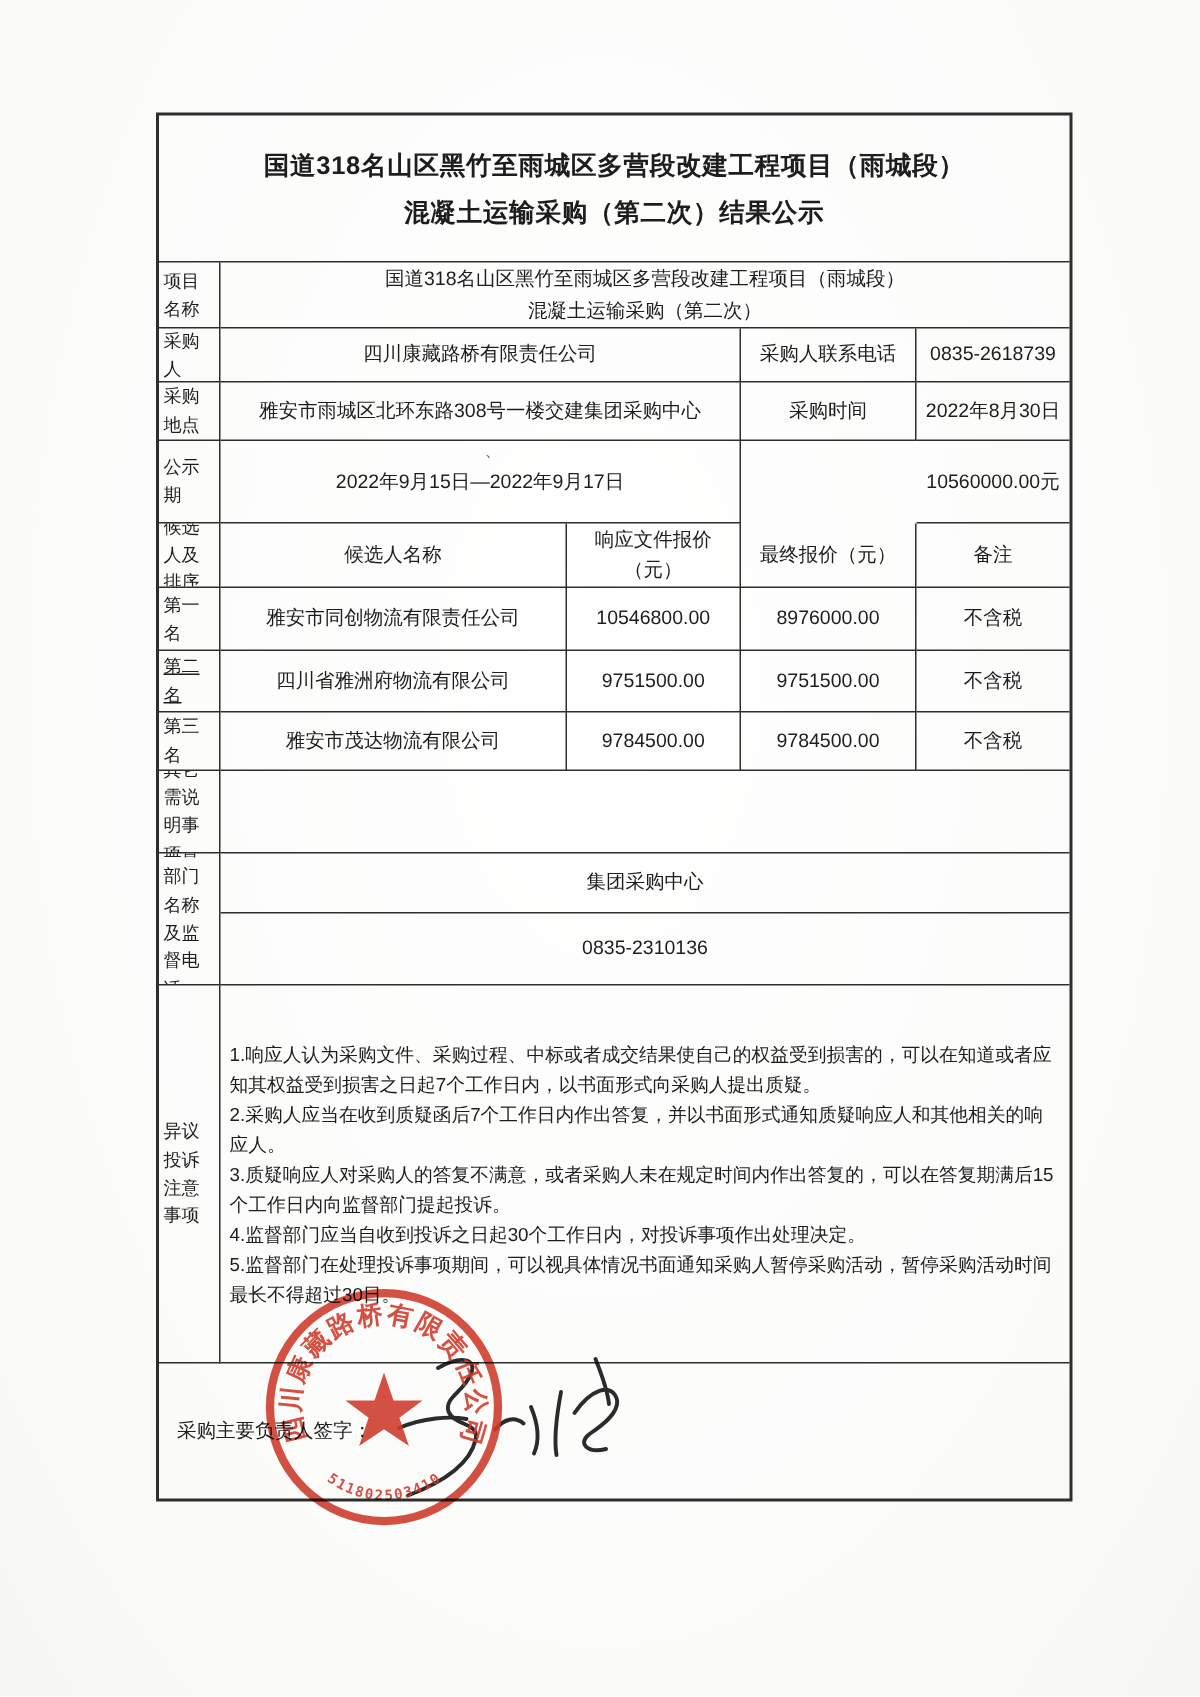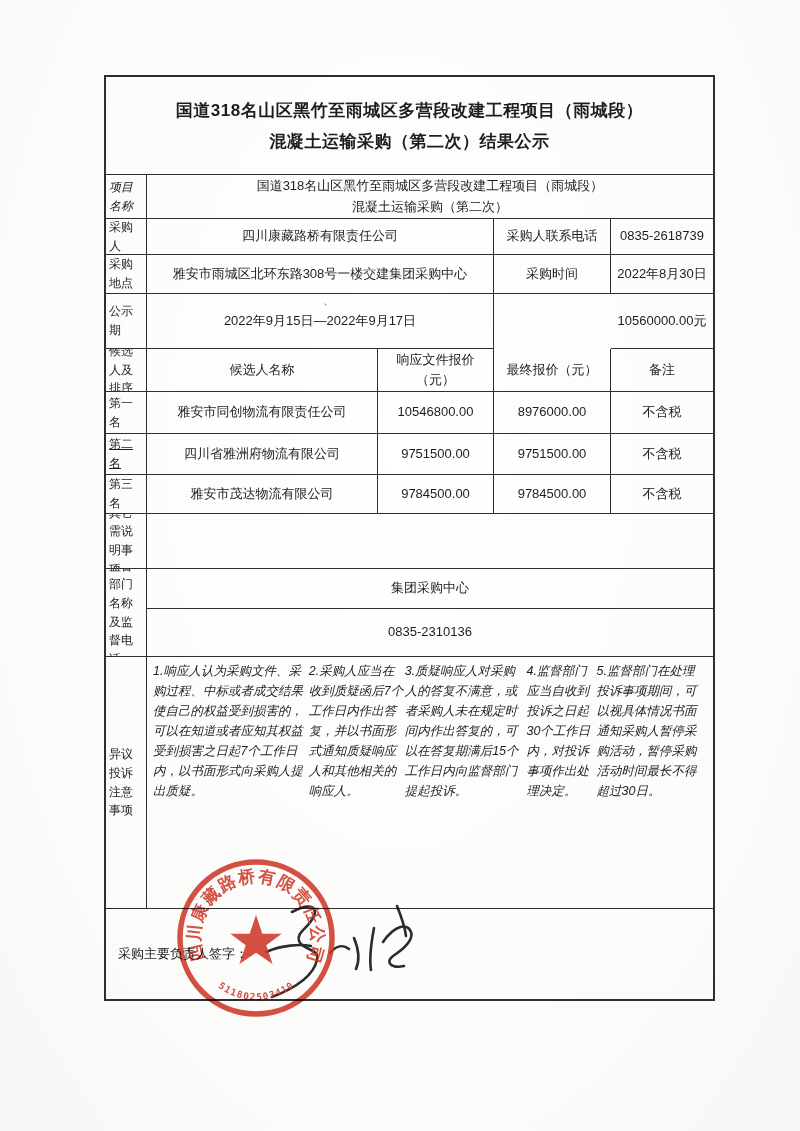--- a/index.html
+++ b/index.html
@@ -35,22 +35,22 @@
     overflow:hidden;
   }
   .c.last-col{border-right:none;}
   .c.last-row{border-bottom:none;}
   .lab{justify-content:flex-start;text-align:left;padding:2px 2px 2px 3px;font-size:12px;}
   .val{justify-content:center;text-align:center;padding:2px 4px;}
   .title-cell{flex-direction:column;justify-content:center;text-align:center;
     font-weight:bold;font-size:17px;line-height:31px;letter-spacing:.5px;}
   .two-line{flex-direction:column;justify-content:center;}
   .complaint-cell{
-    flex-direction:row;align-items:flex-start;justify-content:center;
-    text-align:left;font-size:12.5px;line-height:20px;padding:4px 7px 4px 6px;font-style:italic;
+    flex-direction:column;align-items:flex-start;justify-content:center;
+    text-align:left;font-size:12.5px;line-height:20px;padding:4px 7px 4px 6px;
   }
   .sign-cell{justify-content:flex-start;padding-left:3px;font-size:13px;}
   .artifact{position:absolute;left:323px;top:293px;font-size:11px;color:#555;}
   .overlay{position:absolute;left:0;top:0;width:800px;height:1131px;
     pointer-events:none;mix-blend-mode:multiply;}
   .seal-name{font-size:17px;font-weight:bold;letter-spacing:1.6px;fill:var(--seal);
     font-family:"Liberation Sans", sans-serif;}
   .seal-num{font-size:9.5px;font-weight:bold;letter-spacing:1.2px;fill:var(--seal);
     font-family:"DejaVu Sans Mono", monospace;}
 </style>
@@ -61,21 +61,21 @@
 
   <span class="artifact">、</span>
 
   <div class="doc-table">
 
     <div class="c last-col title-cell" style="grid-column:1/6;grid-row:1;">
       <div>国道318名山区黑竹至雨城区多营段改建工程项目（雨城段）</div>
       <div>混凝土运输采购（第二次）结果公示</div>
     </div>
 
-    <div class="c lab" style="grid-column:1;grid-row:2;font-style:italic;">项目名称</div>
+    <div class="c lab" style="grid-column:1;grid-row:2;">项目名称</div>
     <div class="c last-col val two-line" style="grid-column:2/6;grid-row:2;">
       <div>国道318名山区黑竹至雨城区多营段改建工程项目（雨城段）</div>
       <div>混凝土运输采购（第二次）</div>
     </div>
 
     <div class="c lab" style="grid-column:1;grid-row:3;">采购人</div>
     <div class="c val" style="grid-column:2/4;grid-row:3;">四川康藏路桥有限责任公司</div>
     <div class="c val" style="grid-column:4;grid-row:3;">采购人联系电话</div>
     <div class="c last-col val" style="grid-column:5;grid-row:3;">0835-2618739</div>
 

